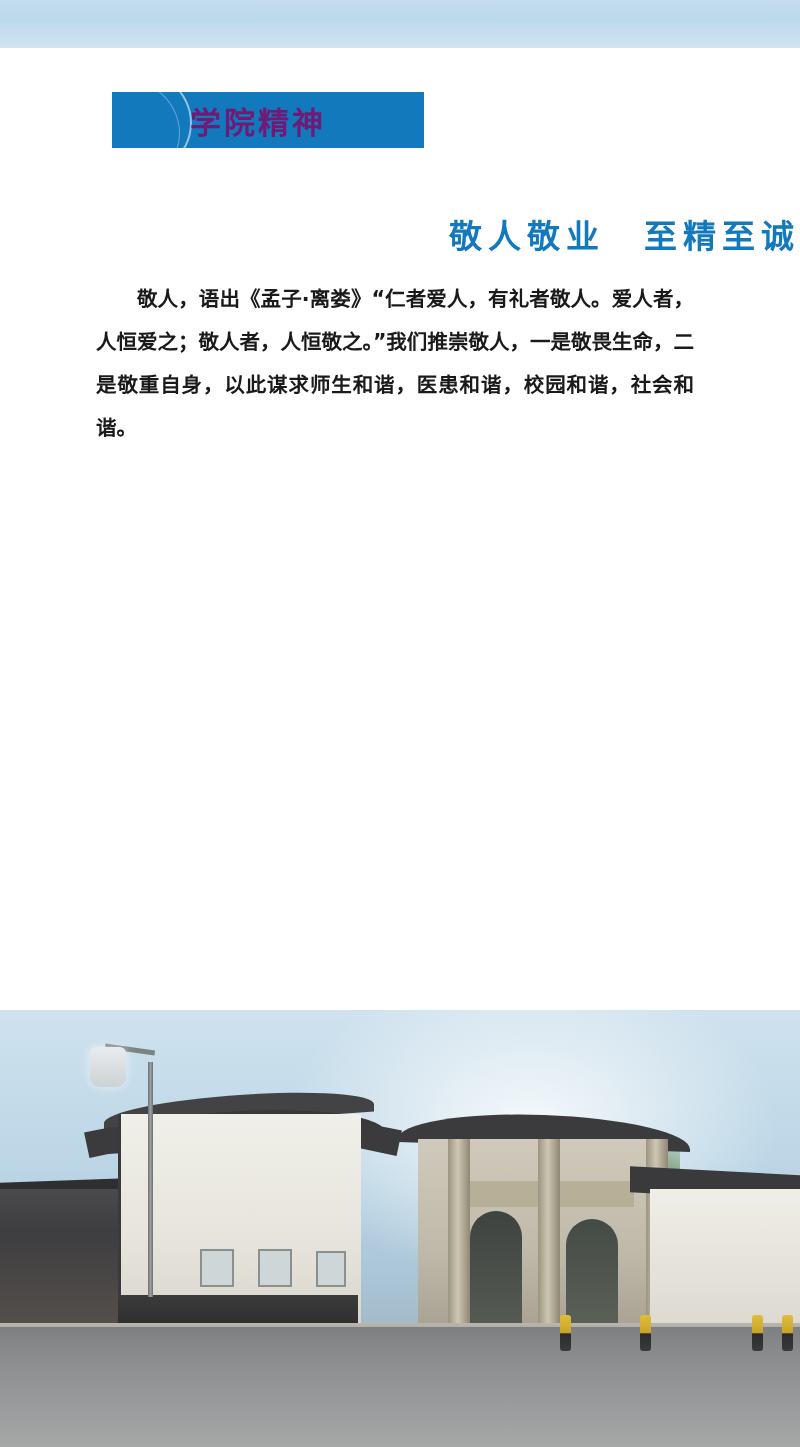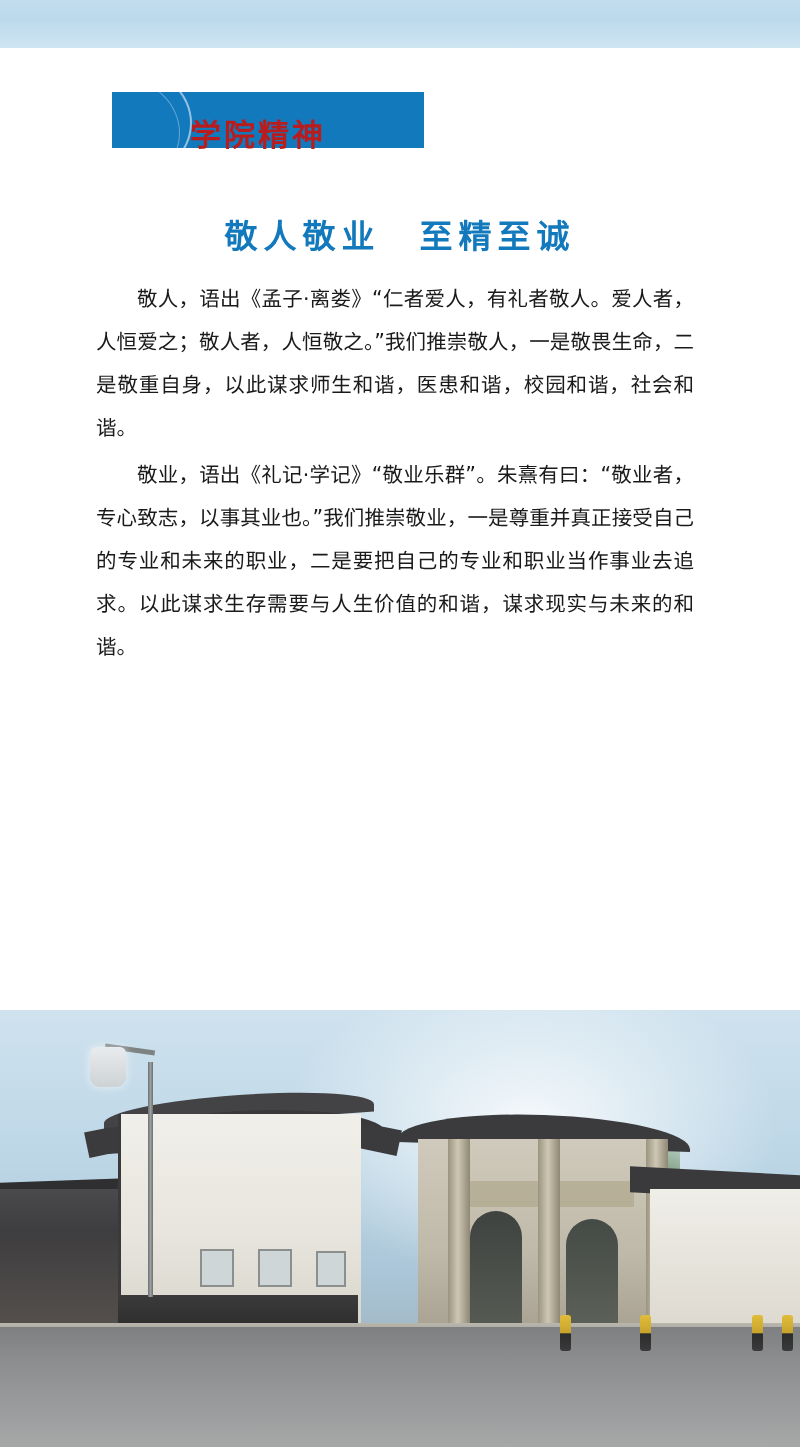--- a/index.html
+++ b/index.html
@@ -65,35 +65,34 @@
     height: 110px;
     border: 1px solid rgba(255,255,255,0.35);
     border-radius: 50%;
     box-sizing: border-box;
   }
   .header-title {
     position: absolute;
     left: 78px;
     top: 50%;
     transform: translateY(-50%);
-    color: #b91c1c;
+    color: #701a75;
     font-size: 31px;
     font-weight: bold;
     letter-spacing: 3px;
     white-space: nowrap;
-    margin-top: 12px;
   }
 
   
   .motto {
     position: absolute;
     top: 210px;
     left: 0;
     width: 800px;
-    text-align: center;
+    text-align: right;
     color: #1379bd;
     font-size: 33px;
     font-weight: bold;
     letter-spacing: 6px;
     font-family: "DejaVu Serif", "Liberation Serif", serif;
   }
 
   
   .content {
     position: absolute;
@@ -103,20 +102,21 @@
   }
   .para {
     font-size: 20.5px;
     line-height: 43px;
     color: #1a1a1a;
     text-align: justify;
     text-justify: inter-ideograph;
     text-indent: 2em;
     margin: 0 16px 4px 0;
     font-family: "DejaVu Sans", "Liberation Sans", sans-serif;
+    font-weight: bold;
   }
 
   
   .photo {
     position: absolute;
     left: 0;
     bottom: 0;
     width: 800px;
     height: 437px;
     overflow: hidden;
@@ -348,21 +348,20 @@
       <div class="header-arc"></div>
       <div class="header-arc2"></div>
     </div>
     <div class="header-title">学院精神</div>
   </div>
 
   <div class="motto">敬人敬业　至精至诚</div>
 
   <div class="content">
     <p class="para">敬人，语出《孟子·离娄》“仁者爱人，有礼者敬人。爱人者，人恒爱之；敬人者，人恒敬之。”我们推崇敬人，一是敬畏生命，二是敬重自身，以此谋求师生和谐，医患和谐，校园和谐，社会和谐。</p>
-    <p class="para">敬业，语出《礼记·学记》“敬业乐群”。朱熹有曰：“敬业者，专心致志，以事其业也。”我们推崇敬业，一是尊重并真正接受自己的专业和未来的职业，二是要把自己的专业和职业当作事业去追求。以此谋求生存需要与人生价值的和谐，谋求现实与未来的和谐。</p>
   </div>
 
   <div class="photo">
     <div class="sky"></div>
     <div class="sky-glow"></div>
 
     <div class="trees"></div>
 
     <div class="bldg-left-roof"></div>
     <div class="bldg-left"></div>

